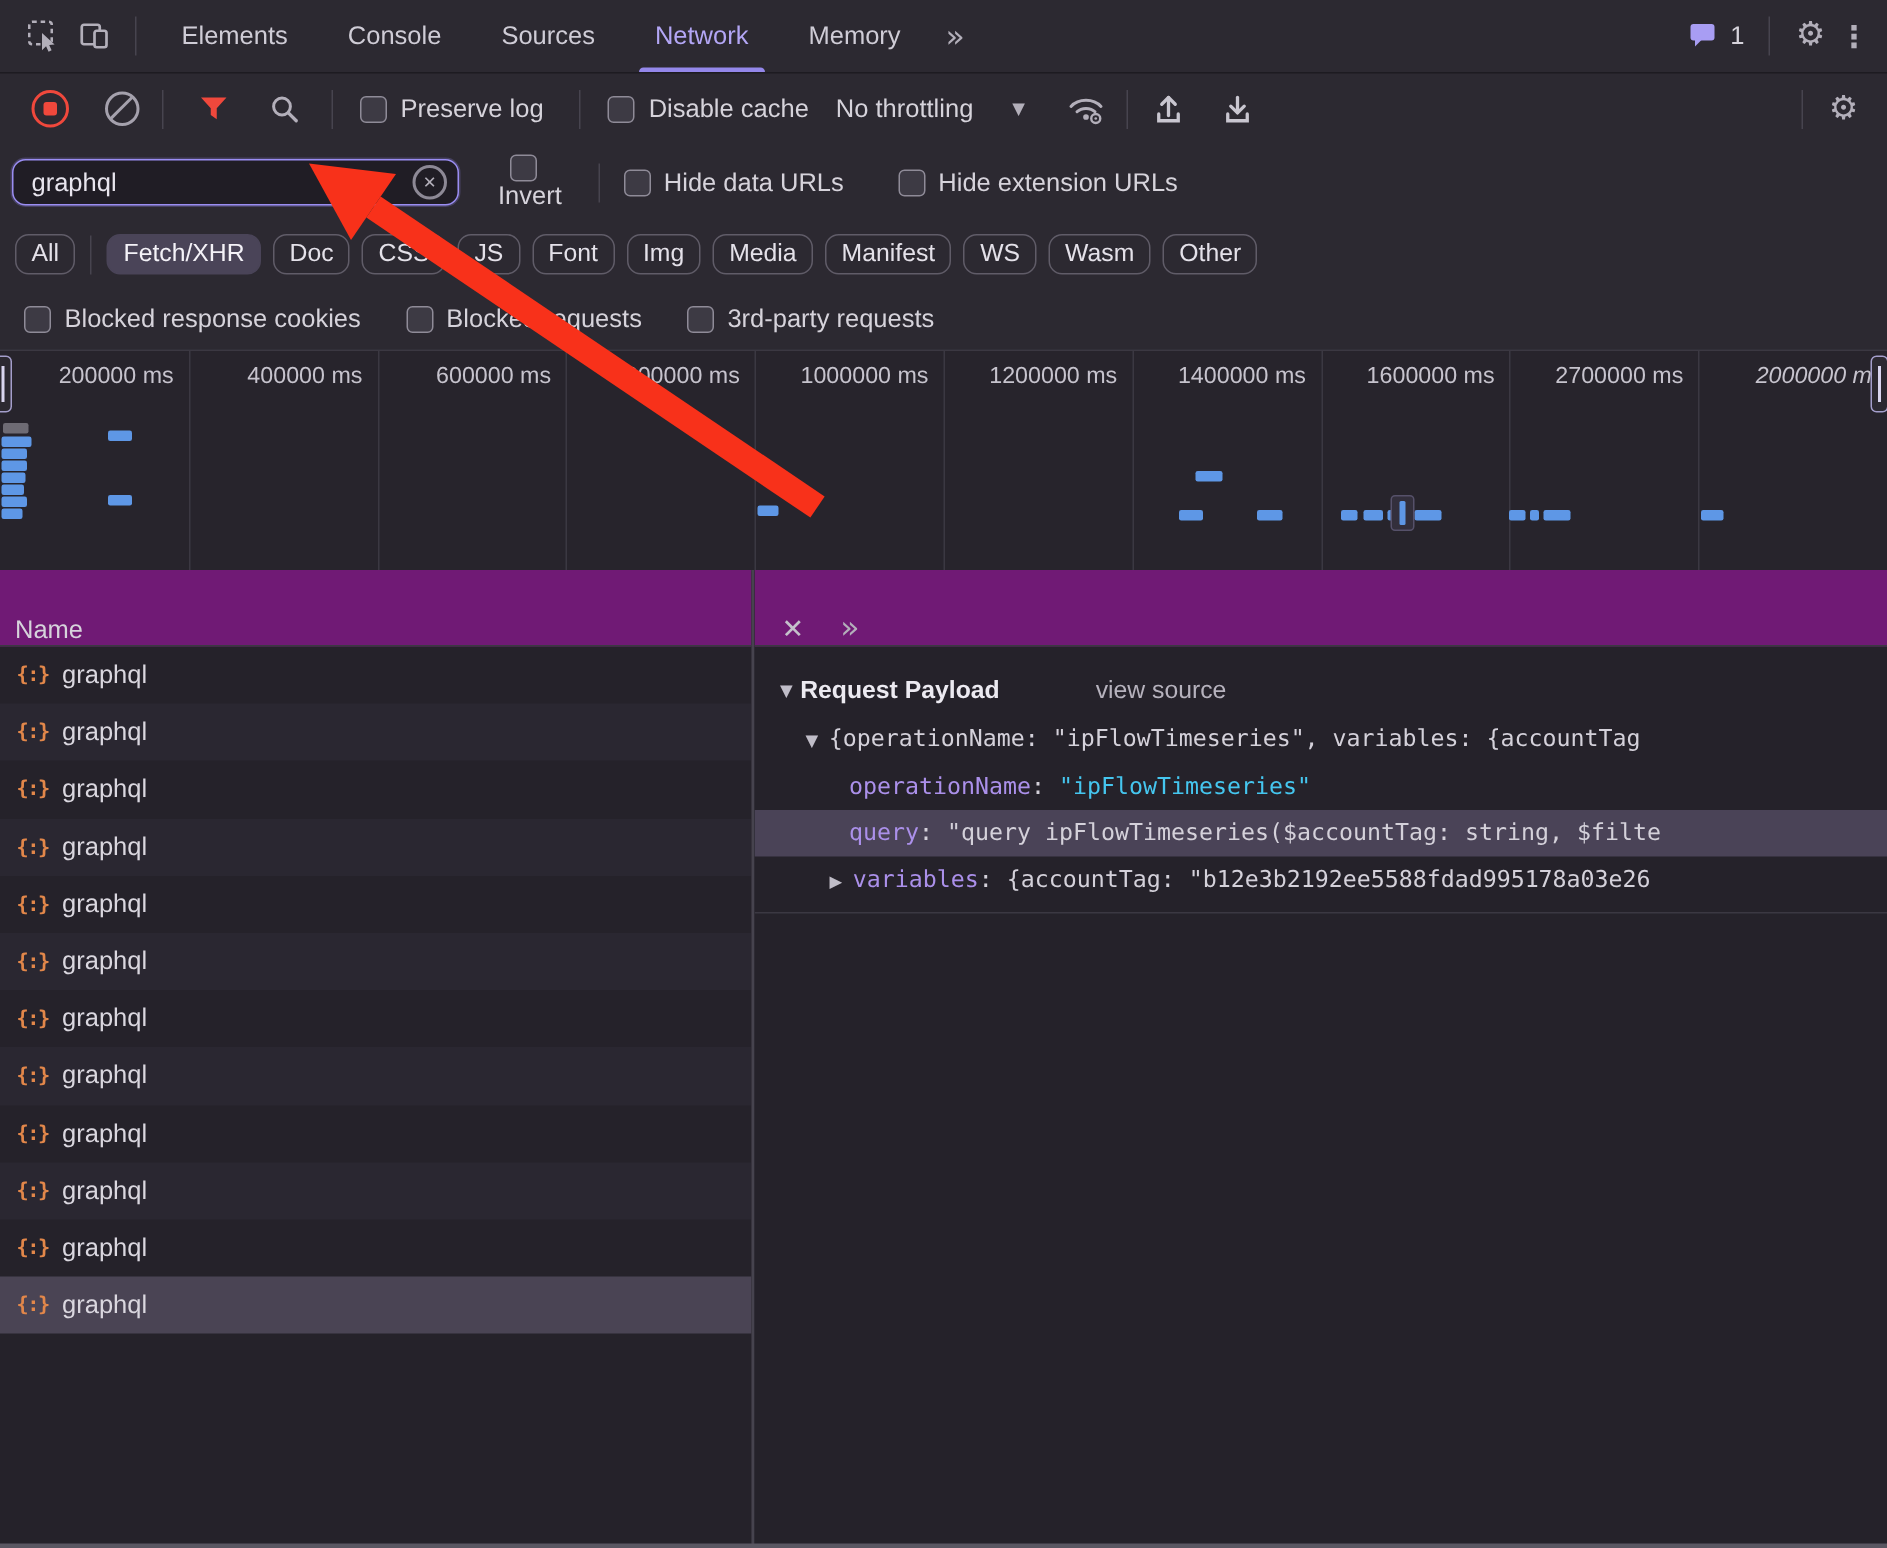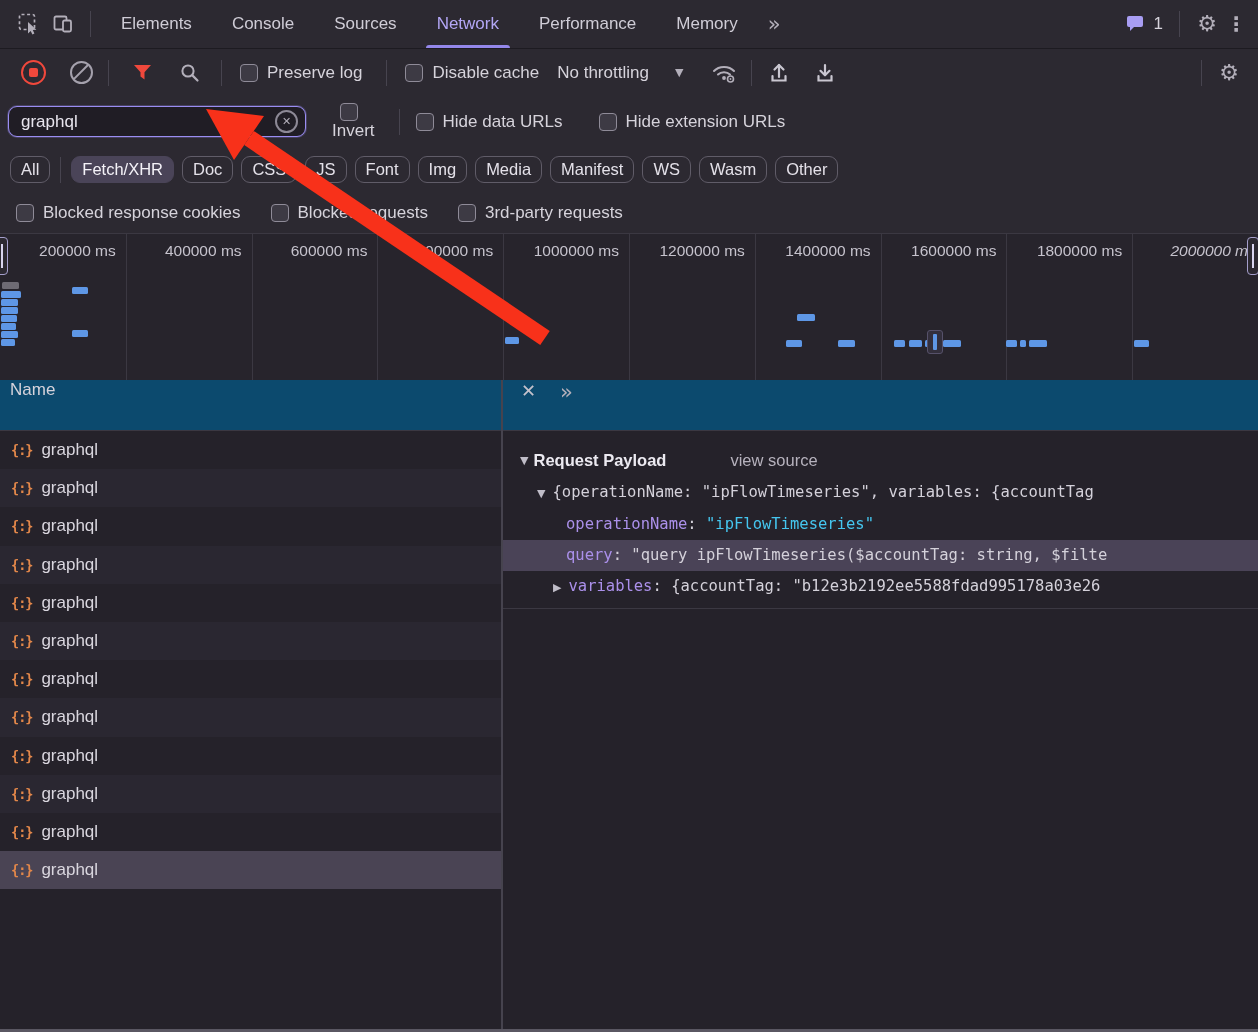--- a/index.html
+++ b/index.html
@@ -69,21 +69,21 @@
     background:#5e97e6;border-radius:1px;}
   .grip{position:absolute;width:10px;height:36px;background:#2c2931;border:1.5px solid #a49ecb;
     border-radius:4px;}
   .grip::after{content:"";position:absolute;left:50%;top:6px;bottom:6px;width:2px;margin-left:-1px;background:#d9d5ef;}
 
   
   #namepanel{position:absolute;left:0;top:380px;width:501px;bottom:0;background:#25222a;overflow:hidden;}
   #splitter{position:absolute;left:501px;top:380px;width:2px;bottom:0;background:#46434e;}
   #detail{position:absolute;left:503px;top:380px;right:0;bottom:0;background:#25222a;overflow:hidden;}
 
-  .panel-head{height:50px;background:#0c4a6e;border-bottom:1px solid #3b3842;display:flex;align-items:flex-start;}
+  .panel-head{height:50px;background:#701a75;border-bottom:1px solid #3b3842;display:flex;align-items:flex-end;}
   #namepanel .panel-head{padding-left:10px;font-size:17px;color:#d6d3db;}
 
   .req-row{display:flex;align-items:center;height:38.2px;padding-left:11px;font-size:17px;color:#dad7df;}
   .req-row .ric{font-family:"DejaVu Sans Mono",monospace;font-weight:bold;font-size:13.5px;color:#e2874a;
     margin-right:9px;letter-spacing:-1px;}
   .req-row.alt{background:#2a2731;}
   .req-row.sel{background:#4a4454;}
 
   .dtab{position:relative;height:50px;display:flex;align-items:center;padding:0 17px;font-size:17px;color:#cfccd6;}
   .dtab.selected{color:#b5a8f6;}
@@ -127,21 +127,20 @@
         <rect x="2.5" y="3.5" width="12" height="13" rx="1.5" fill="none" stroke="#b3afba" stroke-width="1.8"></rect>
         <rect x="11" y="7.5" width="8" height="11" rx="1.5" fill="#2c2931" stroke="#b3afba" stroke-width="1.8"></rect>
       </svg>
     </span>
     <span class="vdiv"></span>
     <div id="main-tabs" style="display:flex;align-items:center;">
         <div class="tab">Elements</div>
         <div class="tab">Console</div>
         <div class="tab">Sources</div>
         <div class="tab selected">Network</div>
-        <div class="tab">Performance</div>
         <div class="tab">Memory</div>
       </div>
     <span class="chev glyph">»</span>
     <div id="tab-right">
       <span class="icon-btn" style="width:24px;">
         <svg class="ic" width="19" height="18" viewBox="0 0 19 18">
           <rect x="1" y="1" width="16" height="11" rx="2" fill="#a89df3"></rect>
           <polygon points="4,11 9,11 4,16" fill="#a89df3"></polygon>
         </svg>
       </span>
@@ -292,21 +291,21 @@
         <div class="tl-col" style="left: 629px; width: 125.8px;">
           <span class="tl-label">1200000 ms</span>
         </div>
         <div class="tl-col" style="left: 754.8px; width: 125.8px;">
           <span class="tl-label">1400000 ms</span>
         </div>
         <div class="tl-col" style="left: 880.6px; width: 125.8px;">
           <span class="tl-label">1600000 ms</span>
         </div>
         <div class="tl-col" style="left: 1006.4px; width: 125.8px;">
-          <span class="tl-label">1800000 ms</span>
+          <span class="tl-label">2700000 ms</span>
         </div>
         <div class="tl-col" style="left: 1132.2px; width: 125.8px; font-style: italic;">
           <span class="tl-label">2000000 m</span>
         </div>
       </div>
     <div id="tl-bars">
         <div class="bar gray" style="left: 2px; top: 48px; width: 17px;"></div>
         <div class="bar" style="left: 1px; top: 57px; width: 20px;"></div>
         <div class="bar" style="left: 1px; top: 65px; width: 17px;"></div>
         <div class="bar" style="left: 1px; top: 73px; width: 17px;"></div>

